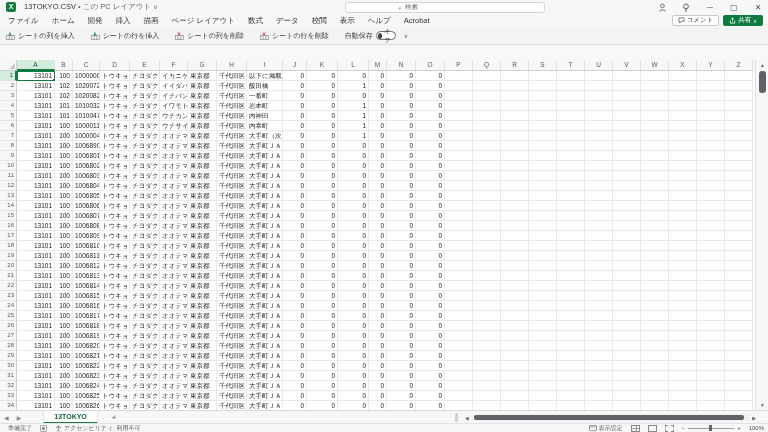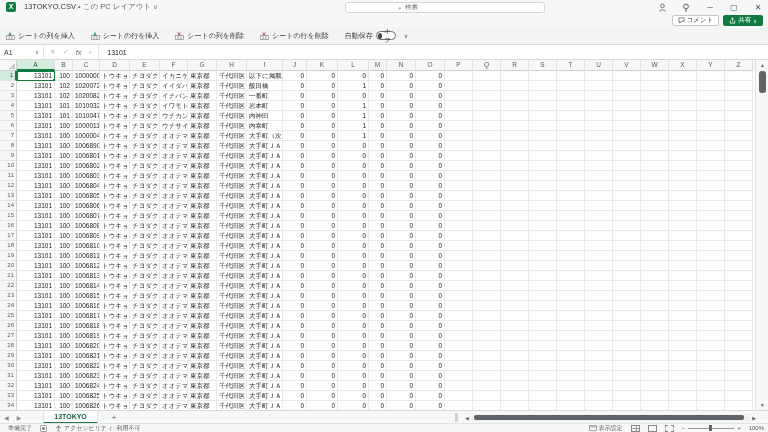--- a/index.html
+++ b/index.html
@@ -117,20 +117,34 @@
             <path d="M3 7h2M3.3 8.3h1.4" stroke="#555" stroke-width="0.9"></path>
           </svg>
       </span>
       <span class="tb-ic">─</span>
       <span class="tb-ic">▢</span>
       <span class="tb-ic">✕</span>
     </div>
   </div>
 
   <div class="menubar">
+    <div id="menu-tabs" style="display:flex;">
+        <span class="menu-tab">ファイル</span>
+        <span class="menu-tab">ホーム</span>
+        <span class="menu-tab">開発</span>
+        <span class="menu-tab">挿入</span>
+        <span class="menu-tab">描画</span>
+        <span class="menu-tab">ページ レイアウト</span>
+        <span class="menu-tab">数式</span>
+        <span class="menu-tab">データ</span>
+        <span class="menu-tab">校閲</span>
+        <span class="menu-tab">表示</span>
+        <span class="menu-tab">ヘルプ</span>
+        <span class="menu-tab">Acrobat</span>
+      </div>
     <div class="mb-right">
       <div class="btn-comment">
         <svg width="7" height="7" viewBox="0 0 8 8">
             <path d="M1 1h6v4H4L2 7V5H1z" fill="none" stroke="#555" stroke-width="0.8"></path>
           </svg>
         <span>コメント</span>
       </div>
       <div class="btn-share">
         <svg width="7" height="7" viewBox="0 0 8 8">
             <path d="M4 5V1M2.5 2.5 4 1l1.5 1.5M1.5 4v3h5V4" fill="none" stroke="#fff" stroke-width="0.9"></path>
@@ -179,33 +193,20 @@
     <div class="autosave">
       <span>自動保存</span>
       <span class="toggle">
         <span class="knob"></span>
         <span class="state">オフ</span>
       </span>
     </div>
     <span class="rb-chev">∨</span>
   </div>
 
-  <div class="formulabar">
-    <div class="namebox">
-      <span>A1</span>
-      <span class="chev">∨</span>
-    </div>
-    <div class="fx-group">
-      <span class="g">✕</span>
-      <span class="g">✓</span>
-      <span class="fx">fx</span>
-      <span class="g" style="font-size:5px;">∨</span>
-    </div>
-    <div class="formula-val">13101</div>
-  </div>
 
   <div class="grid-wrap">
     <div class="hdr-row" id="hdr-row">
         <div class="corner"></div>
         <div class="hdr-cell sel" style="width: 38px;">A</div>
         <div class="hdr-cell" style="width: 18px;">B</div>
         <div class="hdr-cell" style="width: 27px;">C</div>
         <div class="hdr-cell" style="width: 30px;">D</div>
         <div class="hdr-cell" style="width: 30px;">E</div>
         <div class="hdr-cell" style="width: 28px;">F</div>

